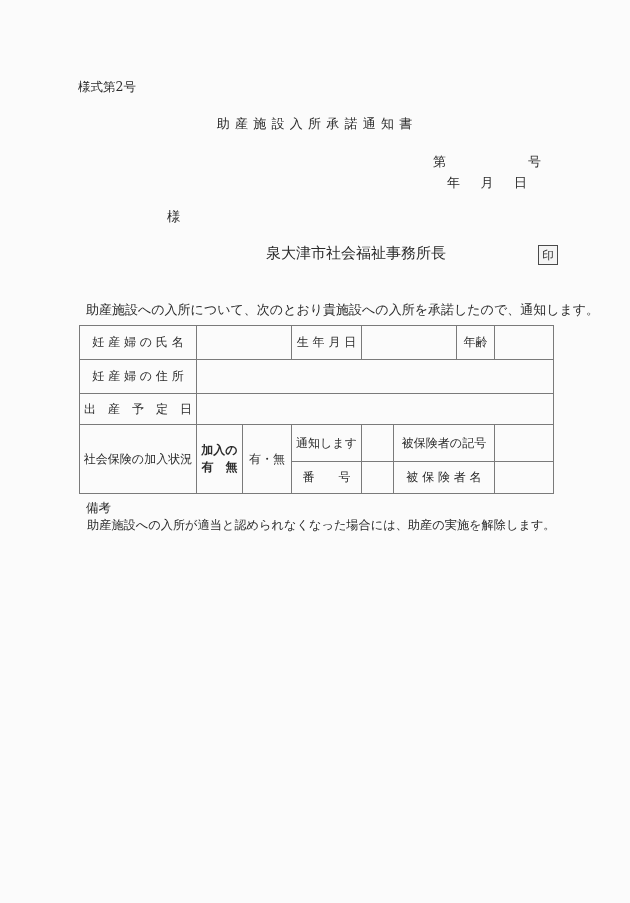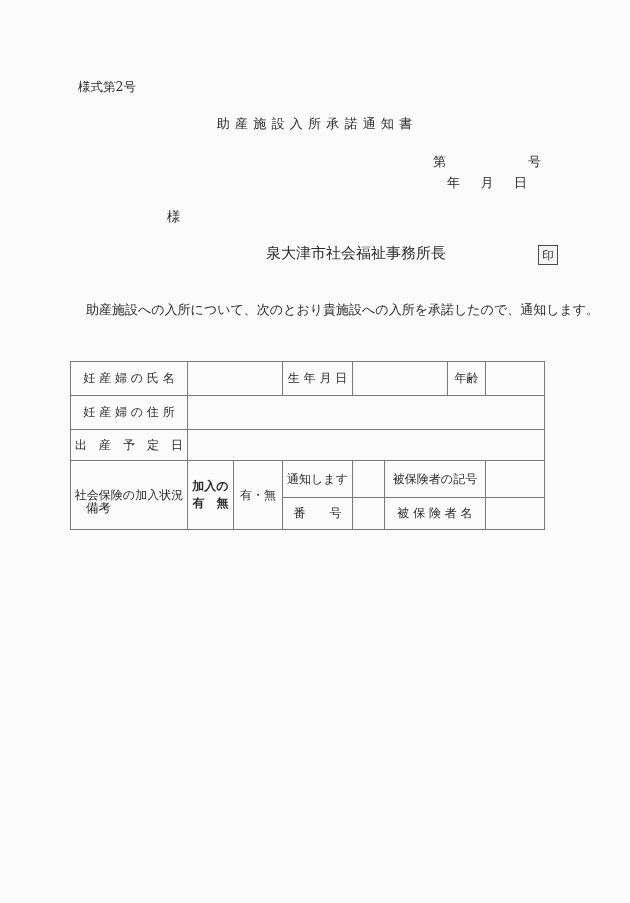--- a/index.html
+++ b/index.html
@@ -45,27 +45,26 @@
     border: 1px solid #4a4a4a;
     font-size: 11.5px;
     line-height: 18px;
     text-align: center;
     background: #f4f4f4;
   }
   .intro { left: 86px; top: 301px; font-size: 13px; }
 
   table.form-table {
     position: absolute;
-    left: 70px; top: 325px;
+    left: 79px; top: 325px;
     width: 474px;
     border-collapse: collapse;
     table-layout: fixed;
     font-size: 12px;
     color: #2b2b2b;
-    margin-top: 36px;
   }
   table.form-table td {
     border: 1px solid #7a7a7a;
     padding: 0;
     text-align: center;
     vertical-align: middle;
     overflow: hidden;
   }
   .two-line { line-height: 17px; font-weight: bold; }
 
@@ -143,14 +142,15 @@
     <tr style="height:32px">
       <td>番　　号</td>
       <td></td>
       <td colspan="2">被 保 険 者 名</td>
       <td></td>
     </tr>
   </tbody>
     </table>
 
   <div class="abs remarks-label">備考</div>
+  <div class="abs remarks-text">助産施設への入所が適当と認められなくなった場合には、助産の実施を解除します。</div>
 
 </div>
 
 </body></html>

